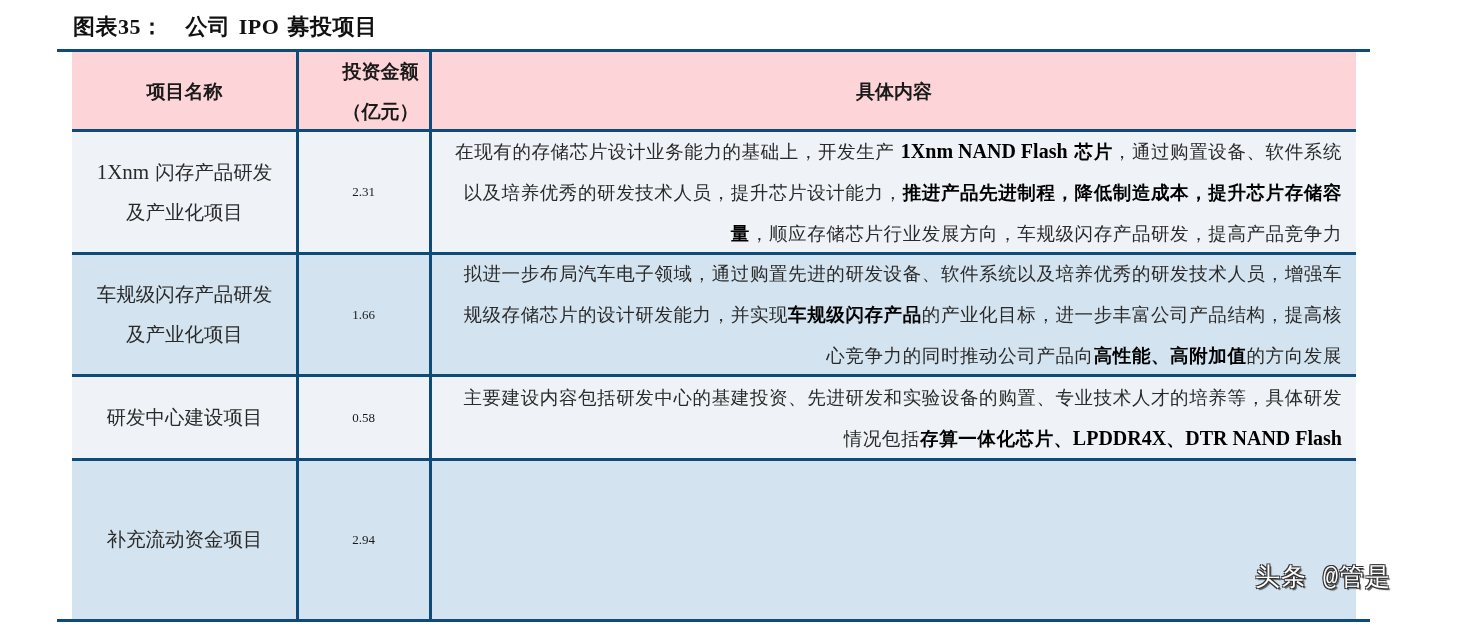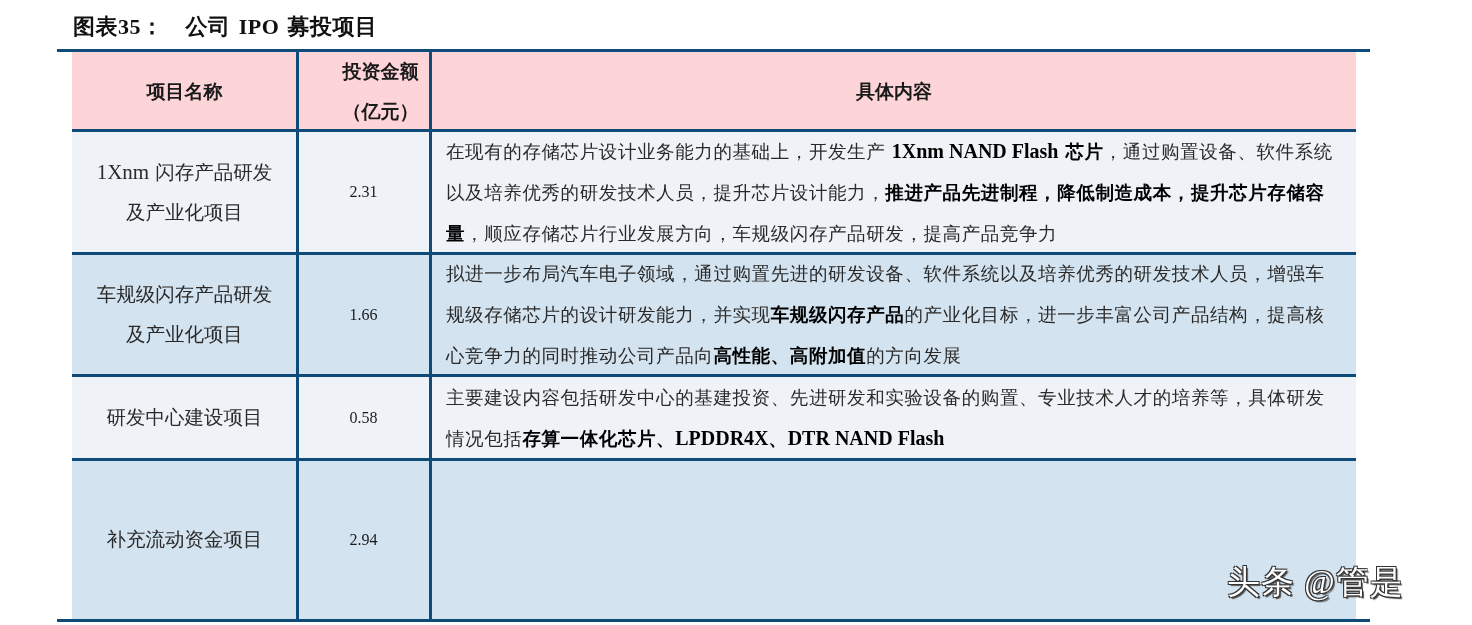--- a/index.html
+++ b/index.html
@@ -23,36 +23,36 @@
     position: absolute; left: 72px; top: 52px; width: 1284px;
   }
   .row { position: absolute; left: 0; width: 1284px; }
   .cell {
     position: absolute; top: 0; bottom: 0;
     display: flex; align-items: center; justify-content: center;
     text-align: center; box-sizing: border-box;
   }
   .c1 { left: 0; width: 225px; }
   .c2 { left: 225px; width: 133px; }
-  .c3 { left: 358px; width: 926px; justify-content: flex-start; text-align: left; padding: 0 14px 0 16px; }
+  .c3 { left: 358px; width: 926px; justify-content: flex-start; text-align: right; padding: 0 14px 0 16px; }
   .hdr { background: #fdd5d8; }
   .hdr .cell { font-weight: bold; font-size: 19px; line-height: 40px;
     font-family: "DejaVu Sans", "Liberation Sans", sans-serif; }
   .bg-light { background: #eff3f7; }
   .bg-blue  { background: #d3e3ef; }
   .name { font-size: 19.5px; line-height: 40px; font-family: "DejaVu Sans", sans-serif; color: #2a2a2a; }
   .name .lat { font-family: "Liberation Serif", serif; font-size: 21px; }
-  .amt { font-size: 16px; font-family: "Liberation Serif", serif; color: #1a1a1a; }
+  .amt { font-size: 13px; font-family: "Liberation Serif", serif; color: #1a1a1a; }
   .desc { font-size: 18.5px; line-height: 41px; font-family: "DejaVu Sans", sans-serif; color: #2a2a2a; letter-spacing: 0.6px; }
   .desc b { color: #000; font-weight: bold; }
   .desc .lat { font-family: "Liberation Serif", serif; font-size: 20px; letter-spacing: 0; }
   .vline { position: absolute; width: 3px; background: #0f4b78; }
   .watermark {
-    position: absolute; left: 1227px; top: 560px;
-    font-family: Liberation Serif, serif; font-size: 33px; color: #ffffff;
+    position: absolute; left: 1255px; top: 560px;
+    font-family: Liberation Mono, monospace; font-size: 25px; color: #ffffff;
     text-shadow: 1px 1px 0 #333, -1px -1px 0 #333, 1px -1px 0 #333, -1px 1px 0 #333, 2px 2px 1px #555;
     letter-spacing: 1px; white-space: nowrap;
   }
 </style>
 </head>
 <body>
 
 <div class="title">
   <span>图表</span><span class="num">35</span><span>：</span><span class="gap"></span><span>公司 </span><span class="num">IPO</span><span> 募投项目</span>
 </div>

